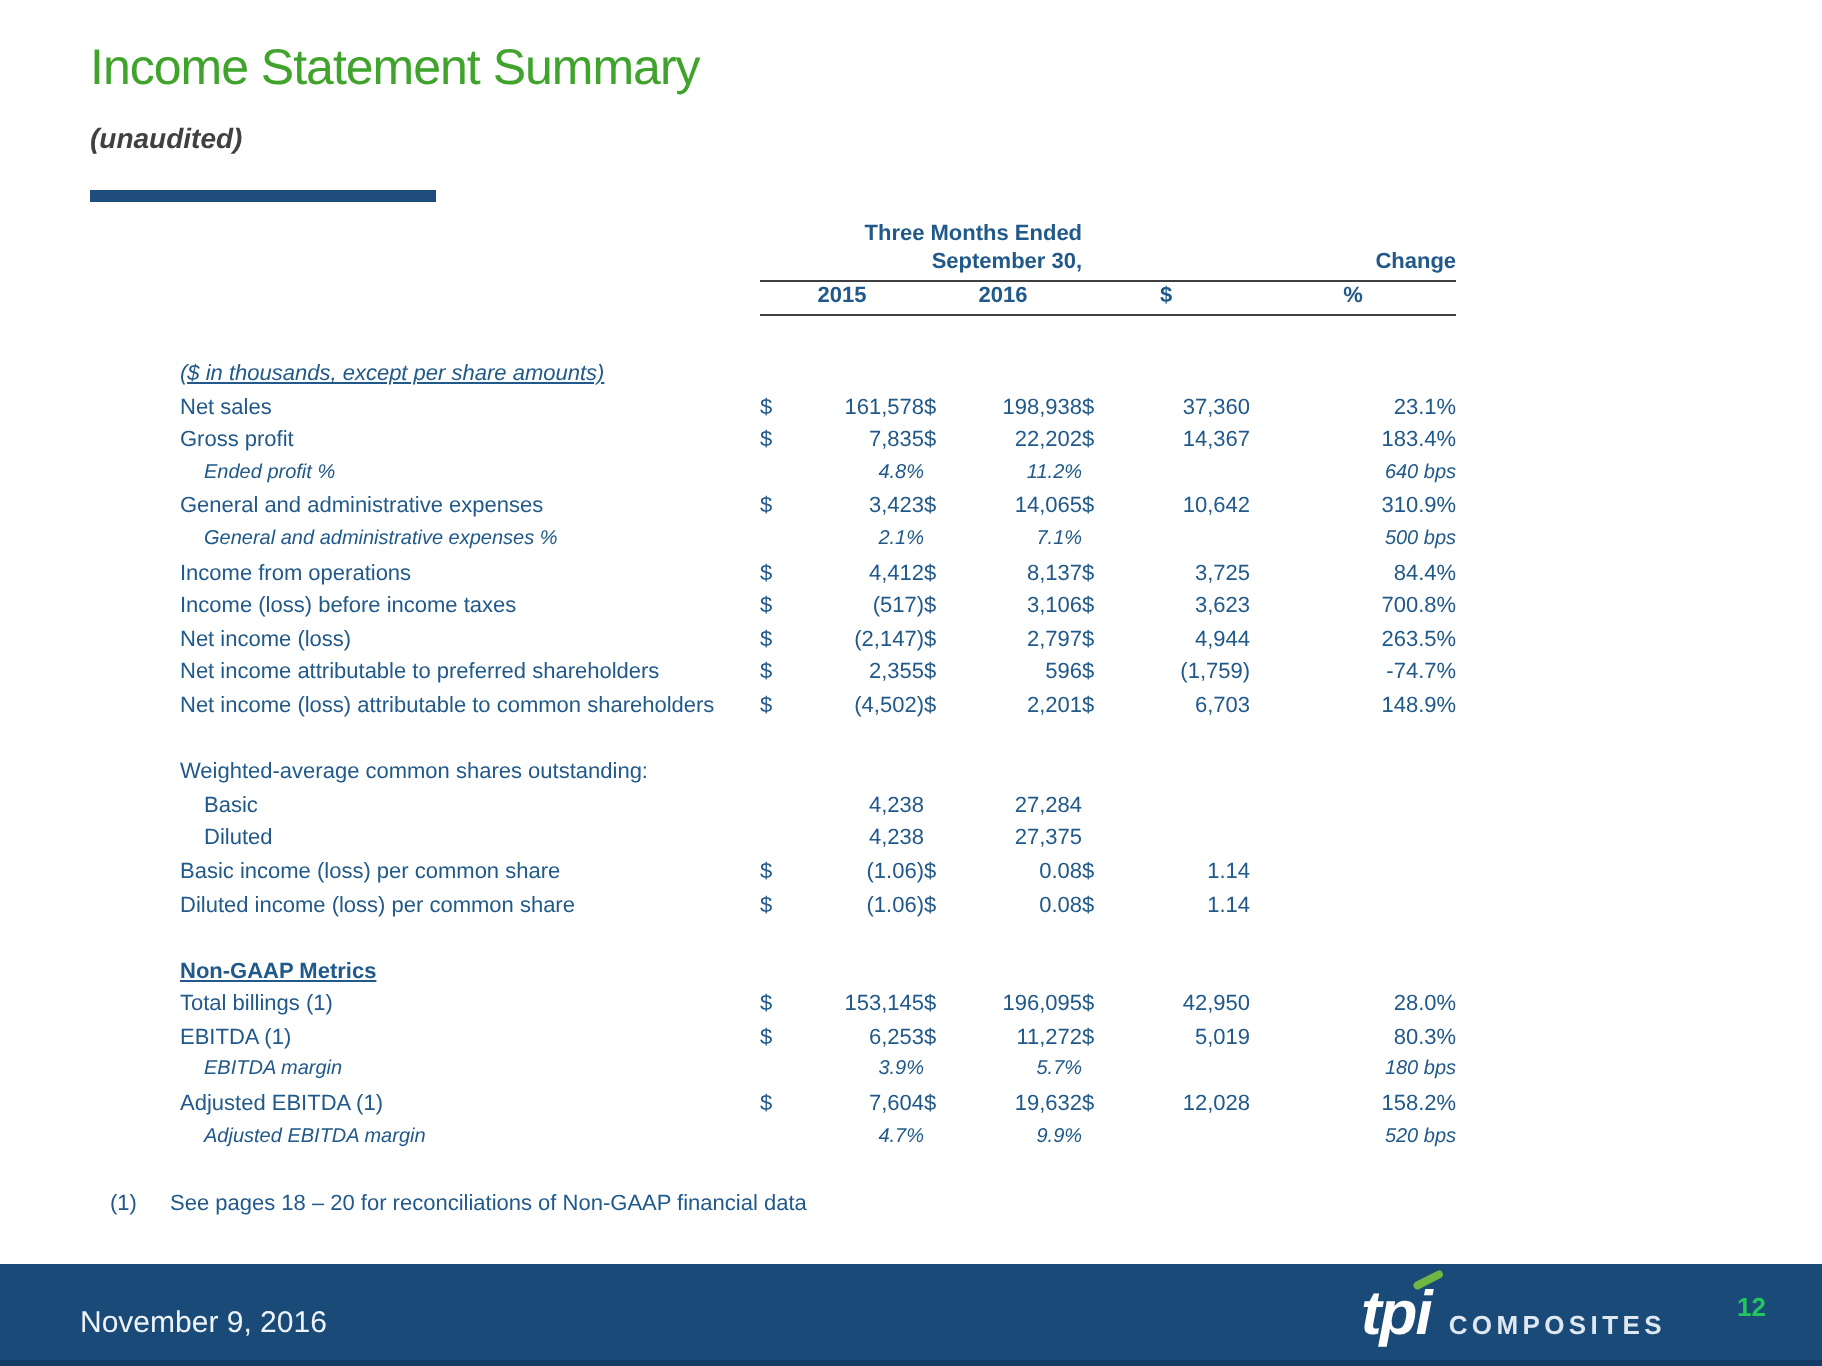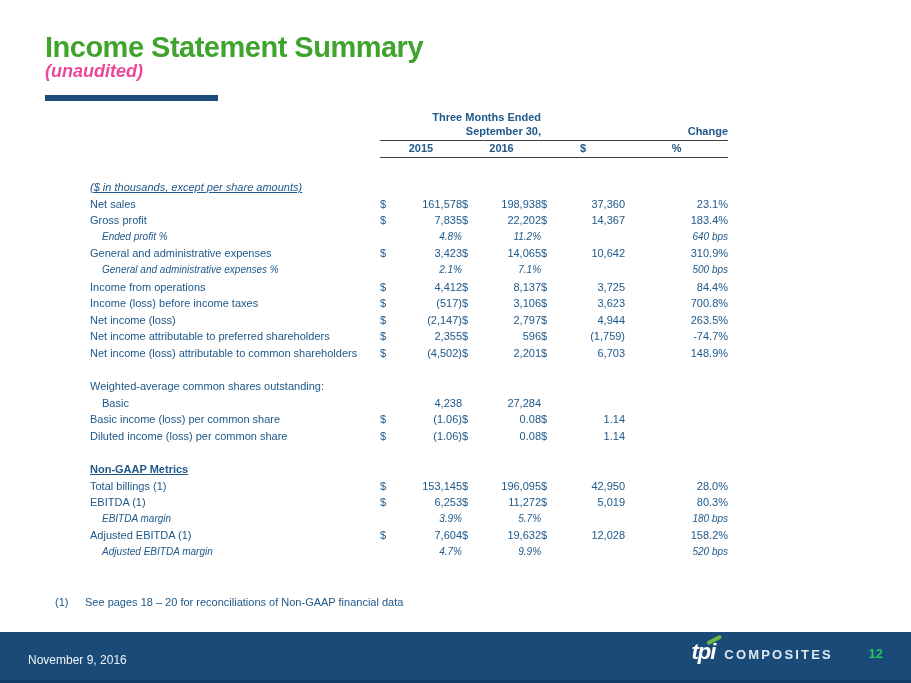--- a/index.html
+++ b/index.html
@@ -8,28 +8,28 @@
     font-family: "Liberation Sans", sans-serif;
     background:#ffffff;
     position:relative;
     overflow:hidden;
     color:#20598a;
   }
   .slide { position:absolute; inset:0; background:#fff; }
 
   
   .title {
-    position:absolute; left:45px; top:31px;
-    font-size:29px; font-weight:bold; letter-spacing:-0.5px;
+    position:absolute; left:45px; top:20px;
+    font-size:25px; font-weight:normal; letter-spacing:-0.5px;
     color:#3fa32c;
   }
   .subtitle {
     position:absolute; left:45px; top:61px;
-    font-size:18px; font-weight:bold; font-style:italic;
-    color:#ec4899;
+    font-size:14px; font-weight:bold; font-style:italic;
+    color:#404040;
   }
   .title-rule {
     position:absolute; left:45px; top:95px;
     width:173px; height:6px; background:#1e4d7b;
   }
 
   
   table.fin {
     position:absolute; left:90px; top:110px;
     width:632px; border-collapse:collapse; table-layout:fixed;
@@ -71,34 +71,34 @@
     display:flex;
   }
   .footnote .marker { width:30px; }
 
   
   .footer {
     position:absolute; left:0; top:632px; width:911px; height:51px;
     background:#1a4a78; border-bottom:3px solid #123d66;
   }
   .footer-date {
-    position:absolute; left:28px; top:21px;
-    font-size:12px; color:#eef3f8;
+    position:absolute; left:40px; top:21px;
+    font-size:15px; color:#eef3f8;
   }
   .footer-page {
     position:absolute; right:28px; top:14px;
     font-size:13px; font-weight:bold; color:#22c55e;
   }
   .logo {
     position:absolute; right:78px; top:7px;
     display:flex; align-items:baseline;
   }
   .logo-tpi {
     position:relative;
-    font-size:22px; font-weight:bold; font-style:italic;
+    font-size:31px; font-weight:bold; font-style:italic;
     letter-spacing:-1px; color:#ffffff;
   }
   .logo-accent {
     position:absolute; top:-1px; right:-7px;
     width:16px; height:3.5px; background:#6fb643;
     border-radius:3px; transform:rotate(-27deg);
   }
   .logo-sub {
     font-size:13px; font-weight:bold; letter-spacing:2.2px;
     color:#dfe8f1; margin-left:9px;
@@ -287,20 +287,30 @@
         <tr class="row-indent">
           <td class="label"><span class="lbl">Basic</span></td>
           <td class="d"></td>
           <td class="v">4,238</td>
           <td class="d"></td>
           <td class="v">27,284</td>
           <td class="d"></td>
           <td class="v"></td>
           <td class="pct"></td>
         </tr>
+        <tr class="row-indent">
+          <td class="label"><span class="lbl">Diluted</span></td>
+          <td class="d"></td>
+          <td class="v">4,238</td>
+          <td class="d"></td>
+          <td class="v">27,375</td>
+          <td class="d"></td>
+          <td class="v"></td>
+          <td class="pct"></td>
+        </tr>
         <tr class="row-data">
           <td class="label"><span class="lbl">Basic income (loss) per common share</span></td>
           <td class="d">$</td>
           <td class="v">(1.06)</td>
           <td class="d">$</td>
           <td class="v">0.08</td>
           <td class="d">$</td>
           <td class="v">1.14</td>
           <td class="pct"></td>
         </tr>

